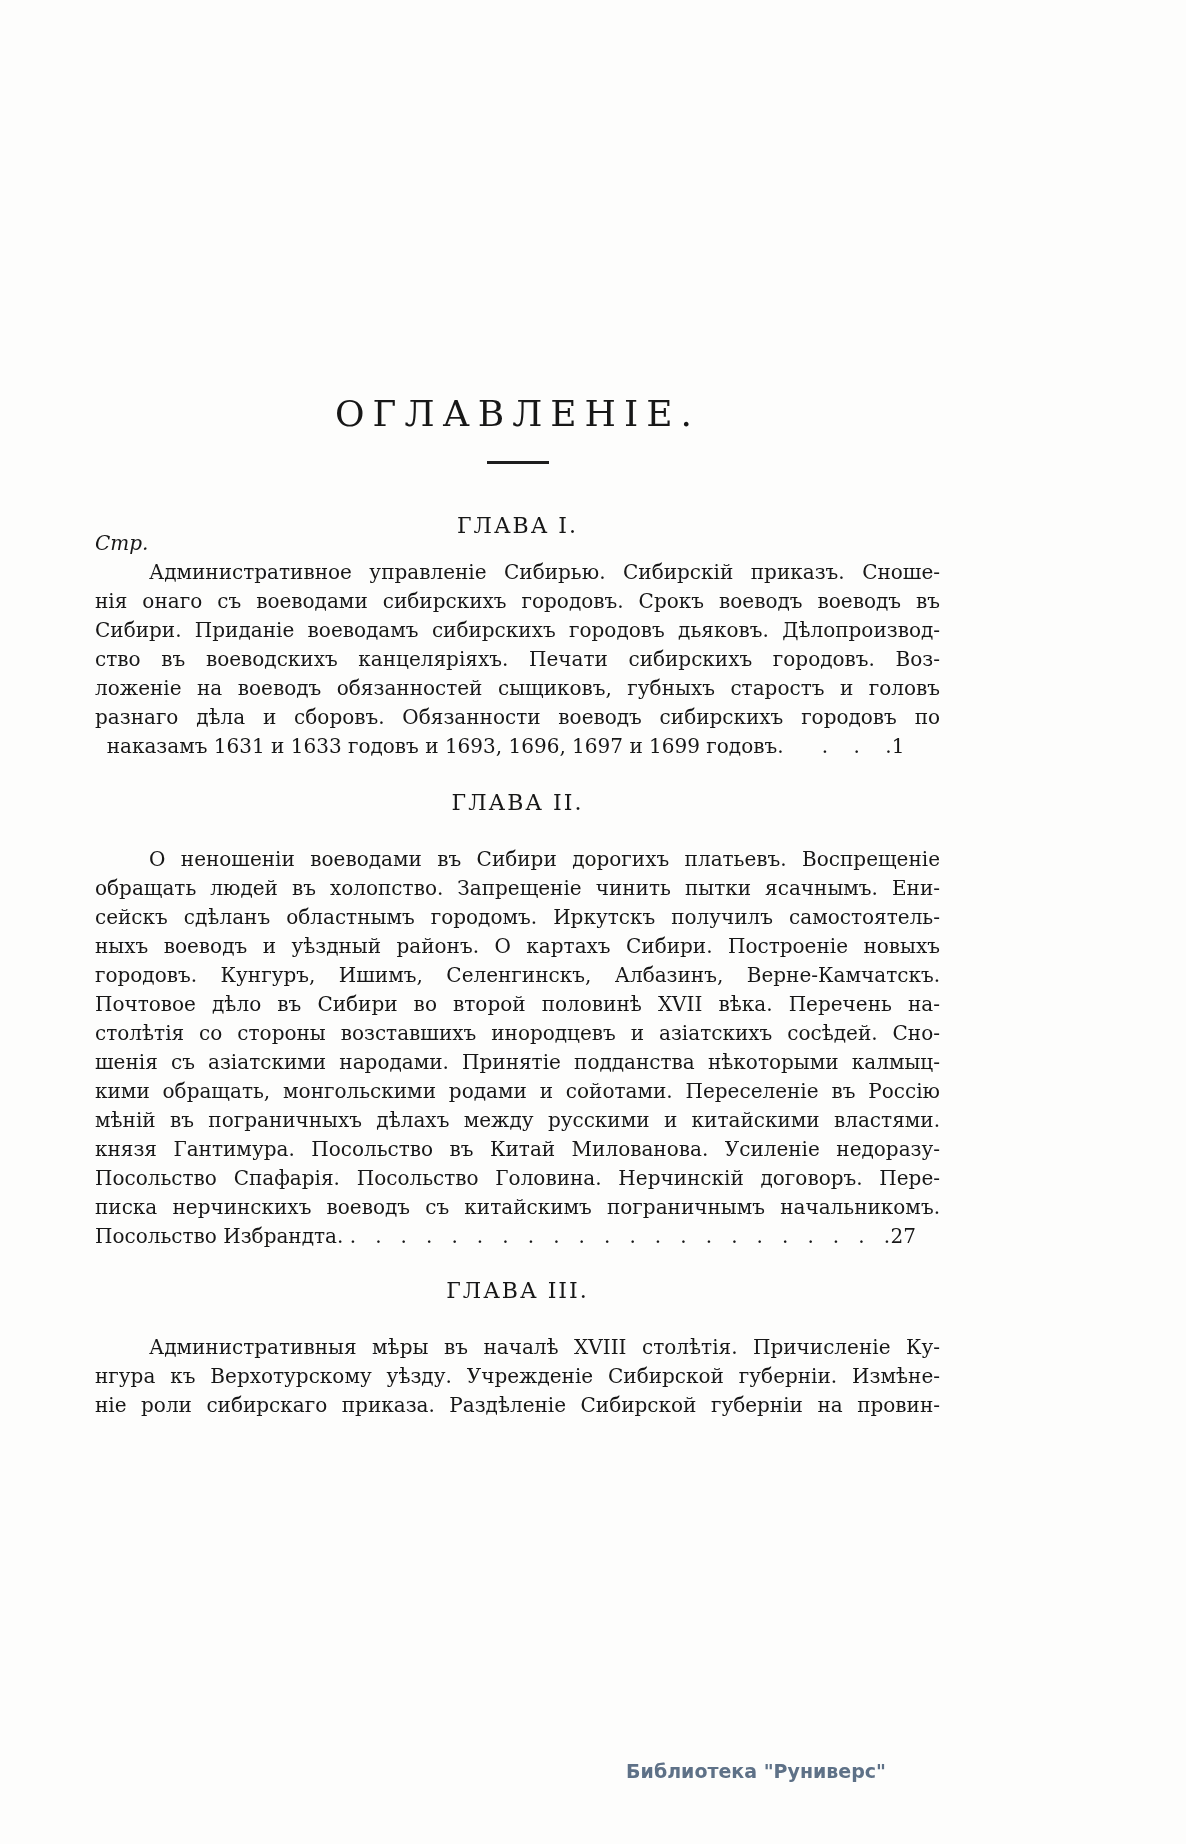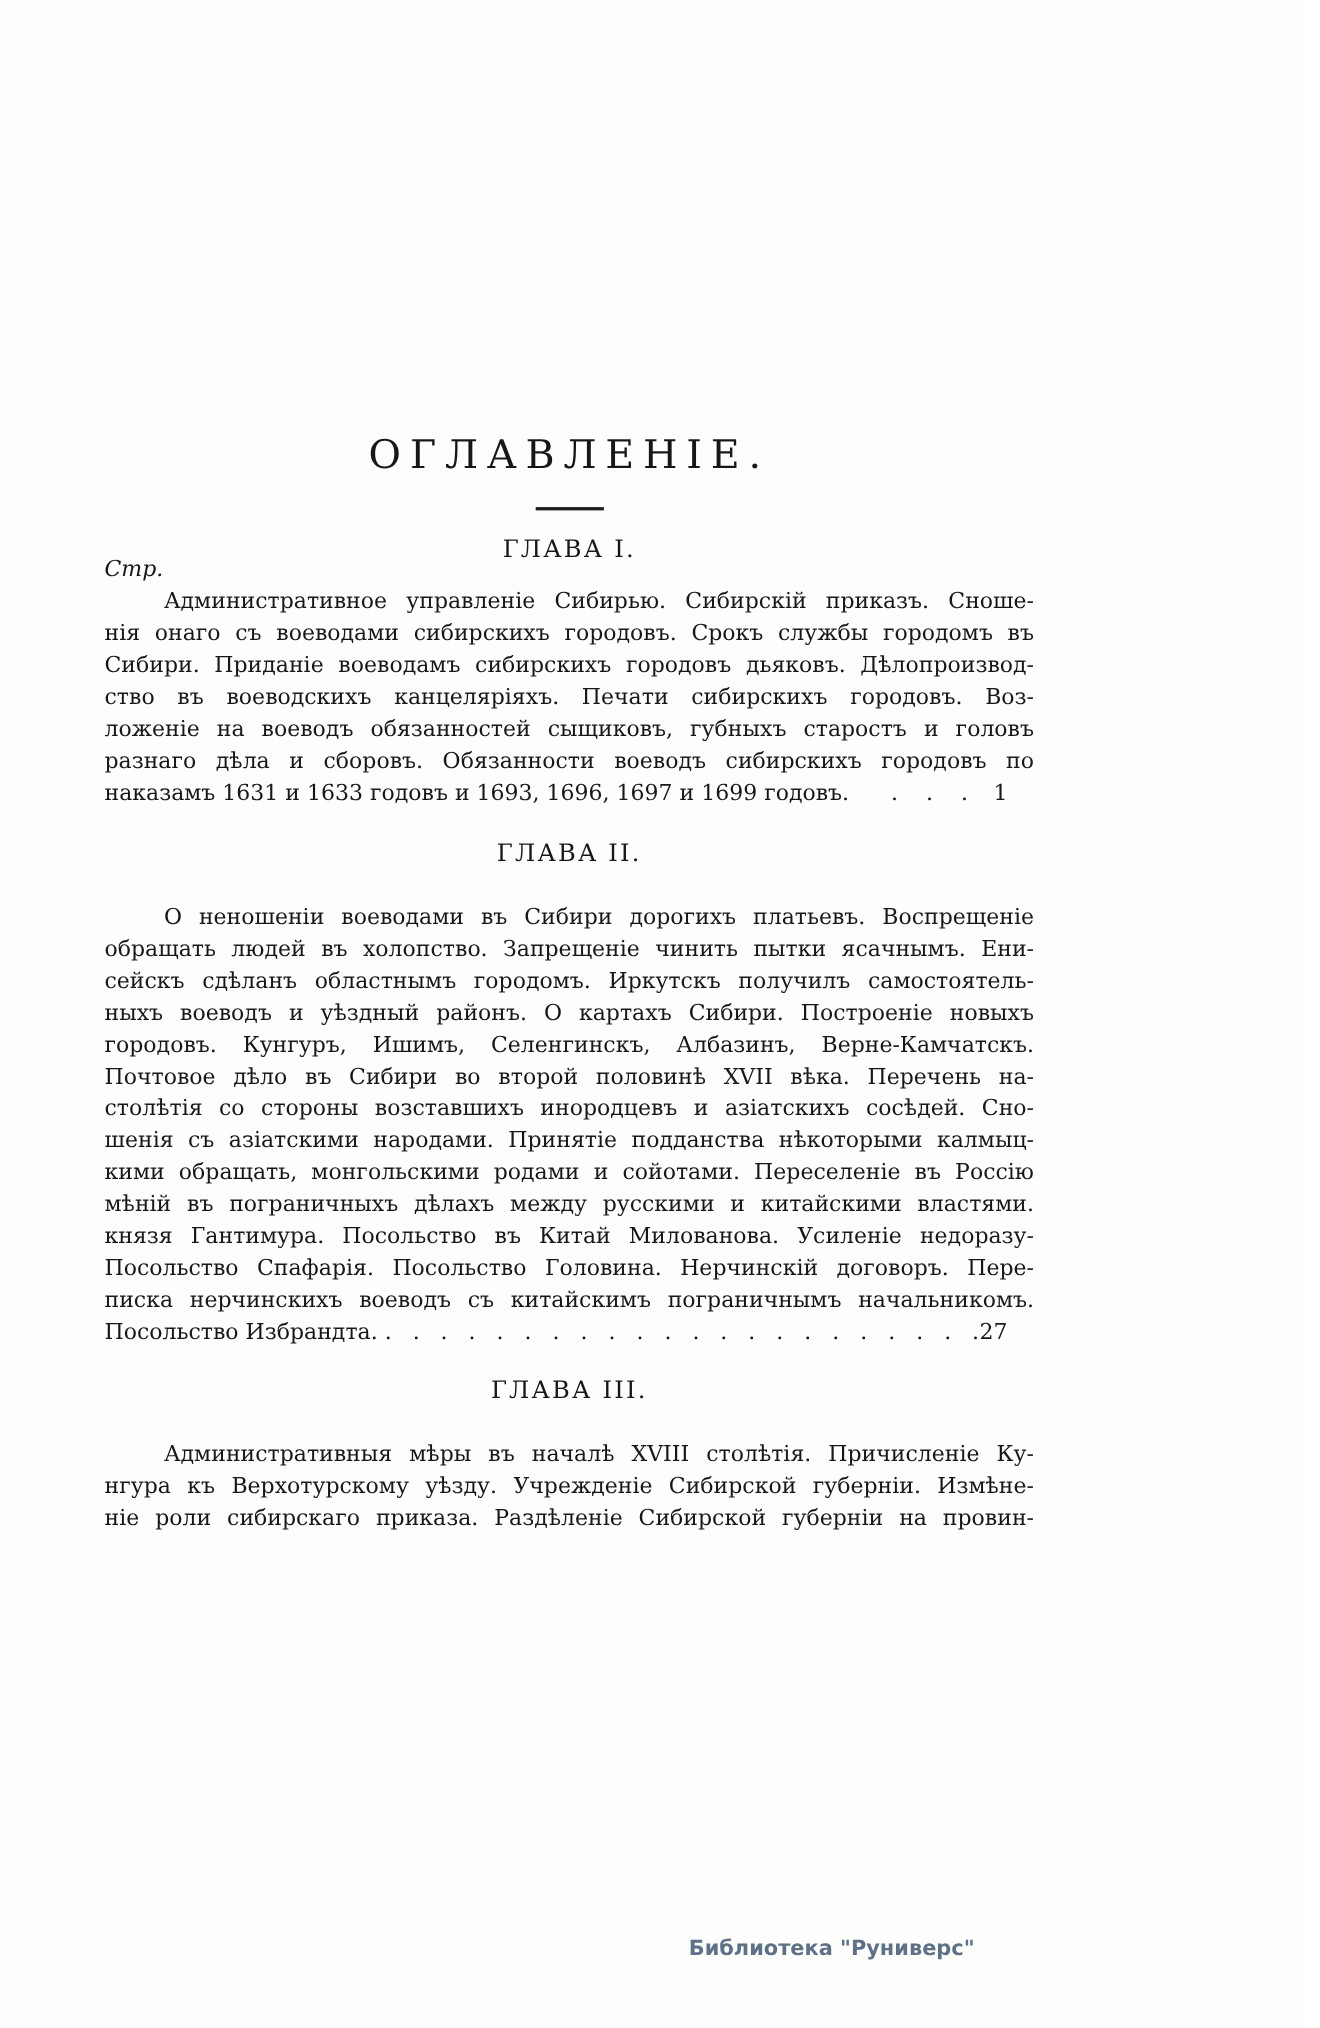--- a/index.html
+++ b/index.html
@@ -34,21 +34,21 @@
     width: 62px;
     border-top: 3px solid #1e1e1e;
     margin: 26px auto 0 auto;
     height: 0;
   }
   .chapter-heading {
     text-align: center;
     font-size: 22px;
     letter-spacing: 2px;
     line-height: 28px;
-    margin-top: 22px;
+    margin-top: 48px;
   }
   .chapter-2 .chapter-heading { margin-top: 28px; }
   .chapter-3 .chapter-heading { margin-top: 26px; }
   .str-label {
     height: 22px;
     margin-top: -8px;
     padding-right: 30px;
     font-style: italic;
     font-size: 20px;
     line-height: 22px;
@@ -60,21 +60,21 @@
   }
   .chapter-1 .para { margin-top: 4px; }
   .line {
     text-align: justify;
     text-align-last: justify;
     -moz-text-align-last: justify;
   }
   .line.indent { text-indent: 54px; }
   .lastline {
     display: flex;
-    justify-content: space-between;
+    justify-content: center;
     align-items: baseline;
   }
   .leader {
     white-space: pre;
     overflow: hidden;
     flex: 0 1 auto;
   }
   .pagenum {
     flex: 0 0 auto;
     padding-right: 24px;
@@ -96,21 +96,21 @@
   <div class="content">
 
     <h1 class="title">ОГЛАВЛЕНІЕ.</h1>
     <div class="rule"></div>
 
     <section class="chapter chapter-1">
       <h2 class="chapter-heading">ГЛАВА I.</h2>
       <div class="str-label">Стр.</div>
       <div class="para">
         <div class="line indent">Административное управленіе Сибирью. Сибирскій приказъ. Сноше-</div>
-        <div class="line">нія онаго съ воеводами сибирскихъ городовъ. Срокъ службы городомъ въ</div>
+        <div class="line">нія онаго съ воеводами сибирскихъ городовъ. Срокъ воеводъ воеводъ въ</div>
         <div class="line">Сибири. Приданіе воеводамъ сибирскихъ городовъ дьяковъ. Дѣлопроизвод-</div>
         <div class="line">ство въ воеводскихъ канцеляріяхъ. Печати сибирскихъ городовъ. Воз-</div>
         <div class="line">ложеніе на воеводъ обязанностей сыщиковъ, губныхъ старостъ и головъ</div>
         <div class="line">разнаго дѣла и сборовъ. Обязанности воеводъ сибирскихъ городовъ по</div>
         <div class="lastline">
           <span class="leader">наказамъ 1631 и 1633 годовъ и 1693, 1696, 1697 и 1699 годовъ.      .    .    .</span>
           <span class="pagenum">1</span>
         </div>
       </div>
     </section>

